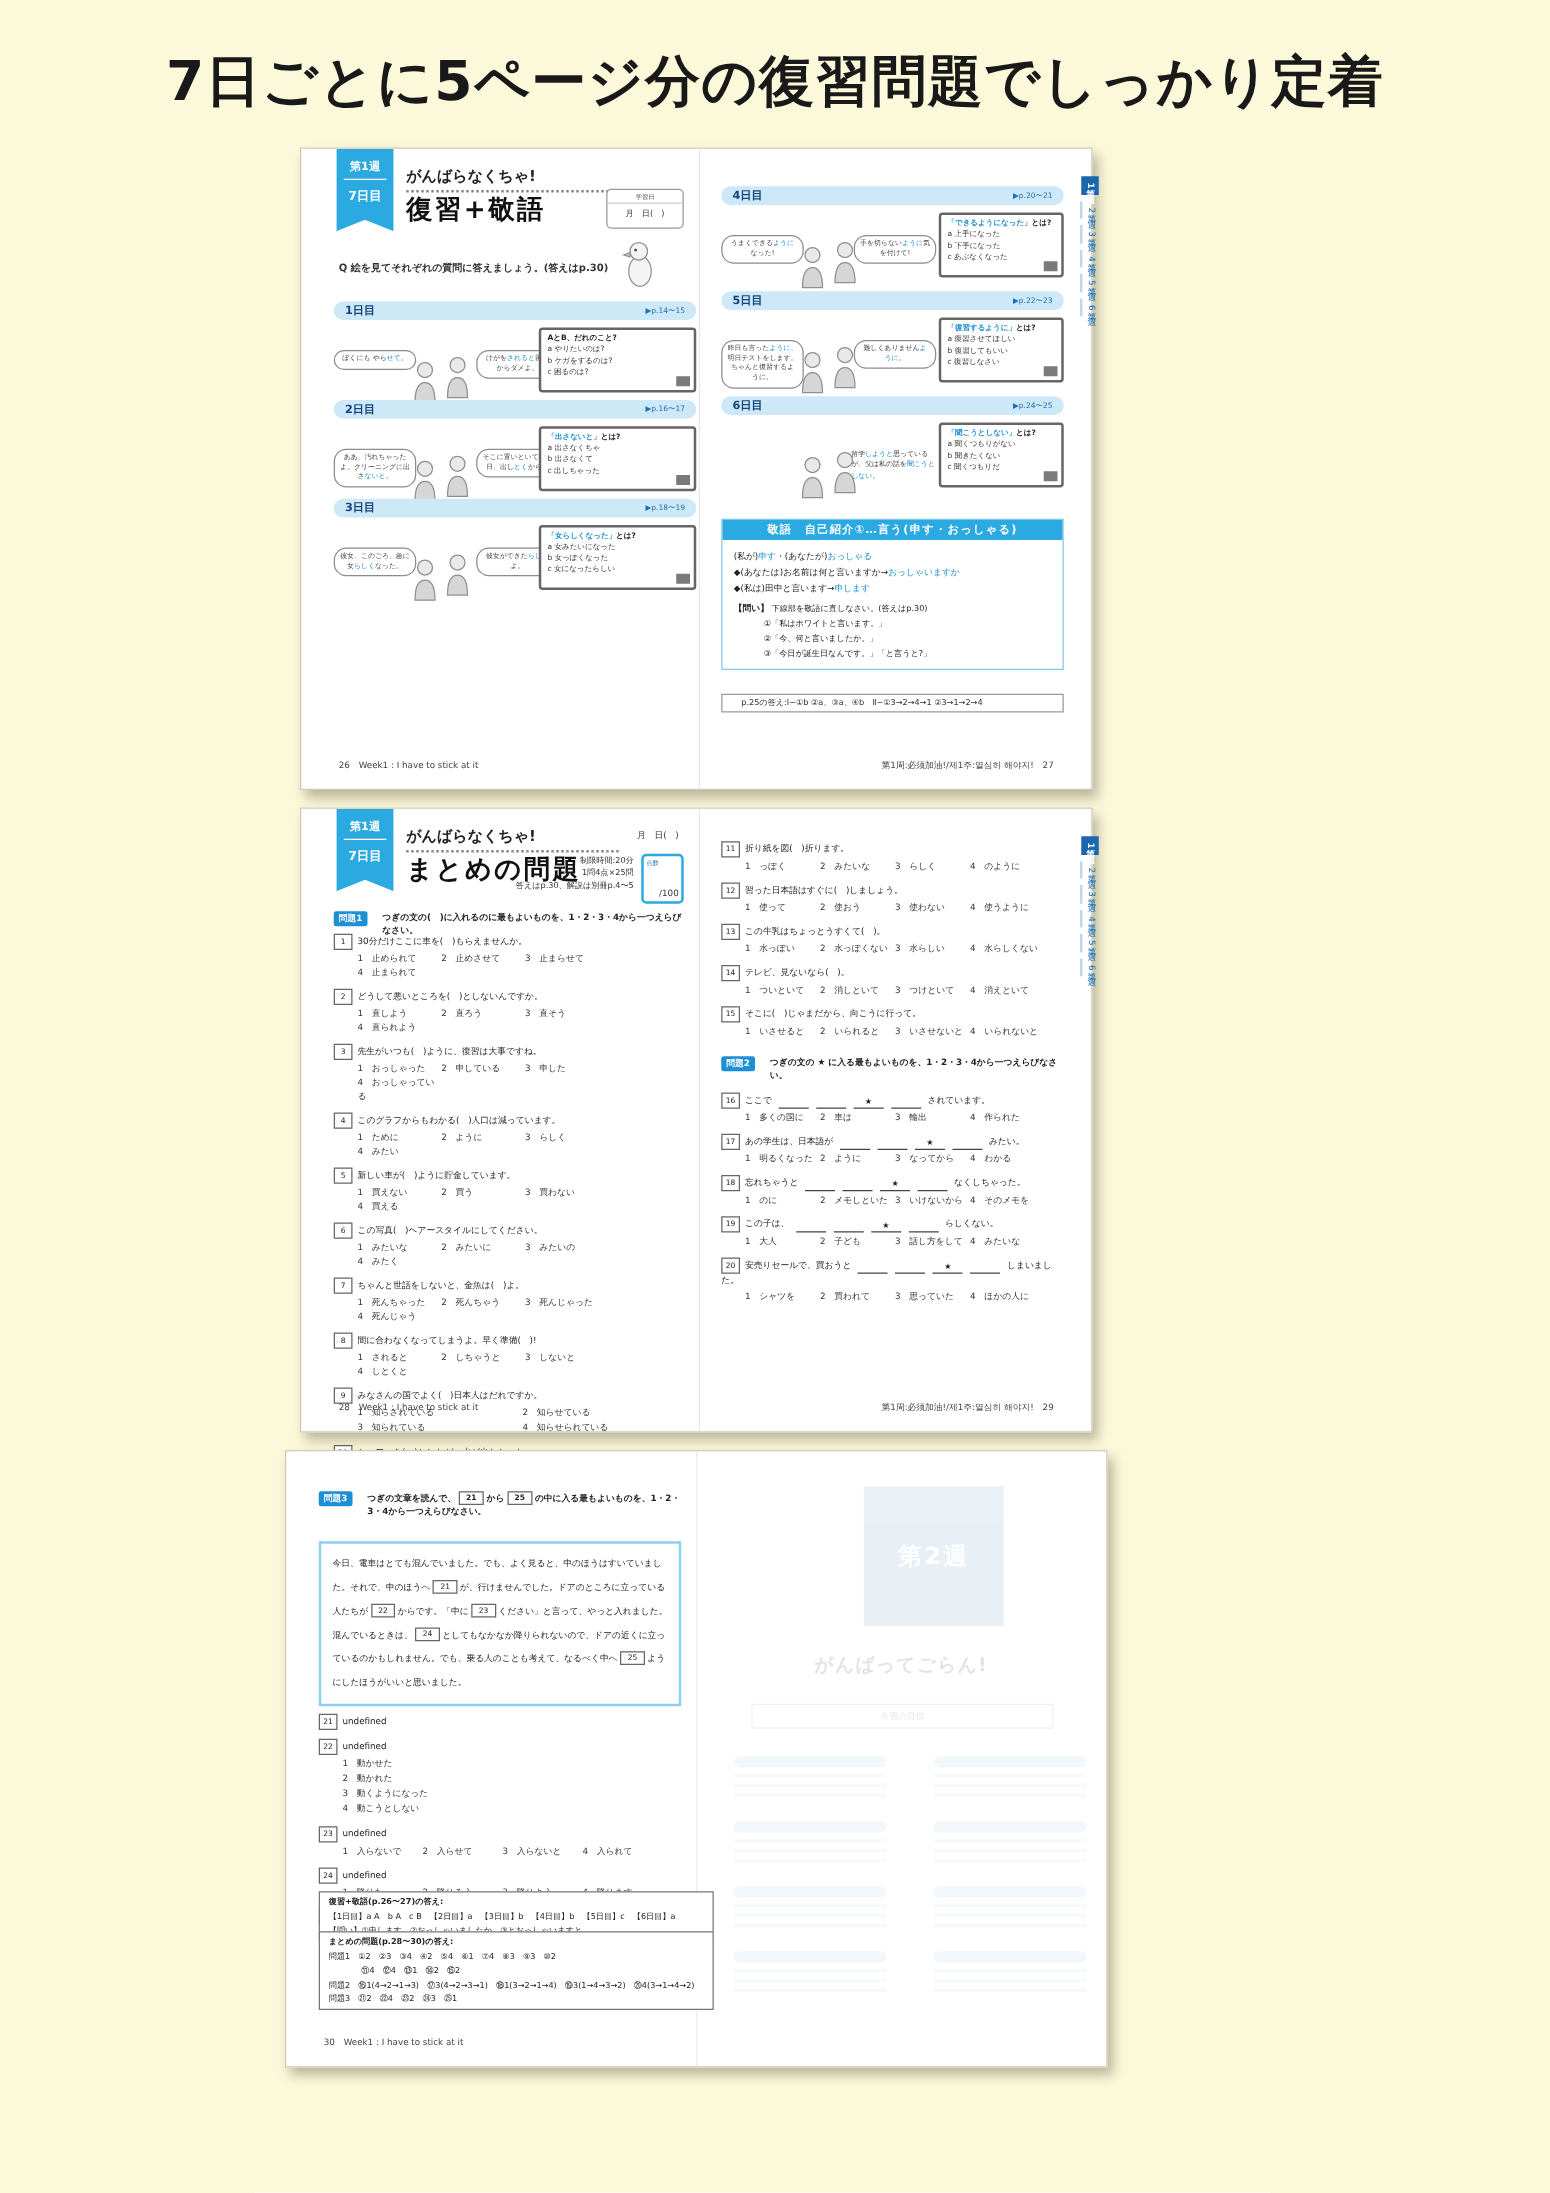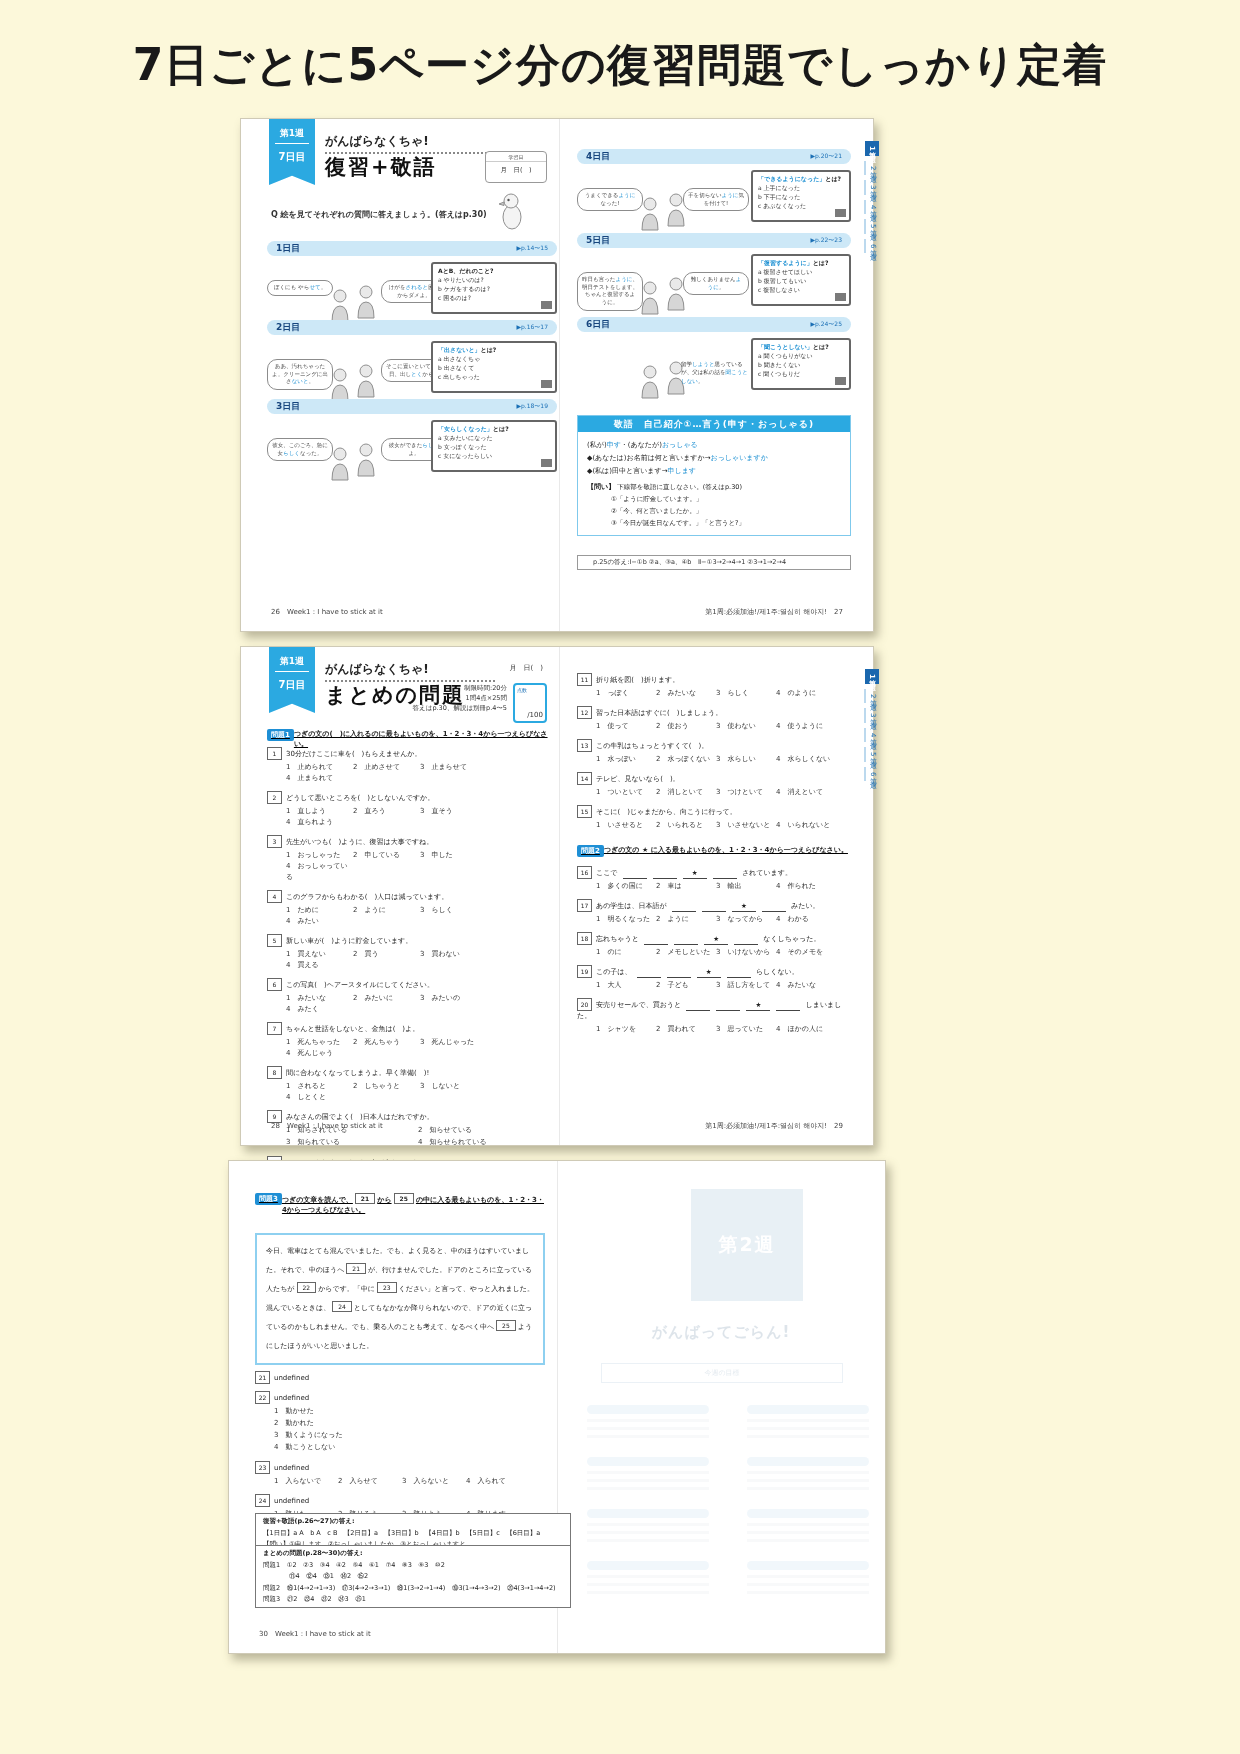--- a/index.html
+++ b/index.html
@@ -64,21 +64,21 @@
   .sidetabs{position:absolute;right:4px;top:22px;width:18px;}
   .stab{writing-mode:vertical-rl;font-size:7px;color:#1a6fb5;padding:5px 2px;margin:0 auto 5px auto;border-left:2px solid #bcd9ee;display:block;}
   .stab.active{background:#1a67ae;color:#fff;font-weight:bold;border-left:none;}
 
   .date-line{position:absolute;right:16px;top:16px;font-size:7px;color:#333;}
   .time-block{position:absolute;right:52px;top:36px;text-align:right;font-size:6.5px;line-height:1.55;color:#333;}
   .score-box{position:absolute;right:12px;top:36px;width:30px;height:36px;border:2px solid #2ba9e1;border-radius:4px;background:#fff;}
   .score-box .sb-l{display:block;font-size:5px;color:#1a6fb5;text-align:left;padding:2px 0 0 2px;}
   .score-box .sb-v{position:absolute;right:2px;bottom:2px;font-size:7px;color:#333;}
 
-  .mondai-row{display:flex;gap:0;align-items:flex-start;text-decoration:underline;}
+  .mondai-row{display:flex;gap:12px;align-items:flex-start;}
   .m1row{position:absolute;left:26px;top:82px;right:8px;}
   .mtag{background:#1e8fd5;color:#fff;font-size:7px;font-weight:bold;padding:1px 4px;border-radius:2px;white-space:nowrap;}
   .minstr{font-size:7px;font-weight:bold;color:#222;line-height:1.45;}
   .qarea{position:absolute;}
   #s2-q-left{left:26px;top:100px;right:6px;}
   .content2r{position:absolute;left:18px;right:34px;top:26px;}
   .q{margin-bottom:7px;}
   .qtext{font-size:7px;color:#222;line-height:11px;}
   .qnum{display:inline-block;border:1px solid #666;font-size:6px;min-width:13px;text-align:center;margin-right:4px;background:#fff;}
   .qopts{display:flex;margin:2px 0 0 19px;flex-wrap:wrap;}
@@ -289,21 +289,21 @@
             </div>
           </div>
         </div>
       <div class="keigo">
         <div class="keigo-bar">敬語　自己紹介①…言う(申す・おっしゃる)</div>
         <div class="keigo-body" id="keigo-lines">
             <div class="kline">(私が)<span class="blue">申す</span>・(あなたが)<span class="blue">おっしゃる</span></div>
             <div class="kline">◆(あなたは)お名前は何と言いますか→<span class="blue">おっしゃいますか</span></div>
             <div class="kline">◆(私は)田中と言います→<span class="blue">申します</span></div>
             <div class="toi"><b>【問い】</b> 下線部を敬語に直しなさい。(答えはp.30)</div>
-            <div class="toi-item">①「ように貯金しています。」</div>
+            <div class="toi-item">①「私はホワイトと言います。」</div>
             <div class="toi-item">②「今、何と言いましたか。」</div>
             <div class="toi-item">③「今日が誕生日なんです。」「と言うと?」</div>
           </div>
       </div>
       <div class="ansline">p.25の答え:Ⅰ−①b ②a、③a、④b　Ⅱ−①3→2→4→1 ②3→1→2→4</div>
       <div class="footer-r">第1周:必须加油!/제1주:열심히 해야지!　27</div>
       <div class="sidetabs" id="s1-tabs">
           <span class="stab active">第1週</span>
           <span class="stab">第2週</span>
           <span class="stab">第3週</span>

